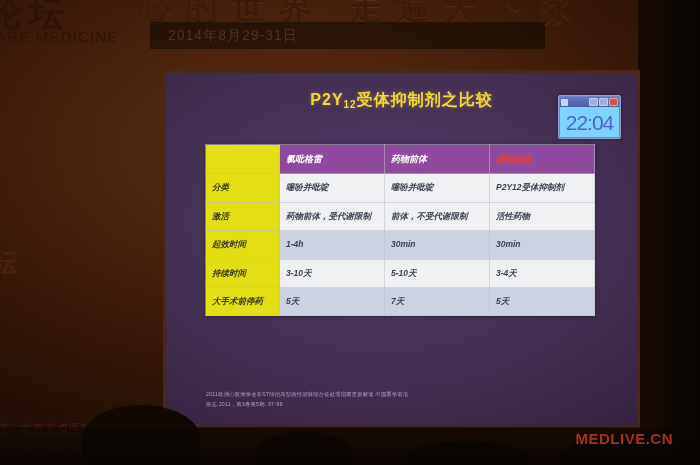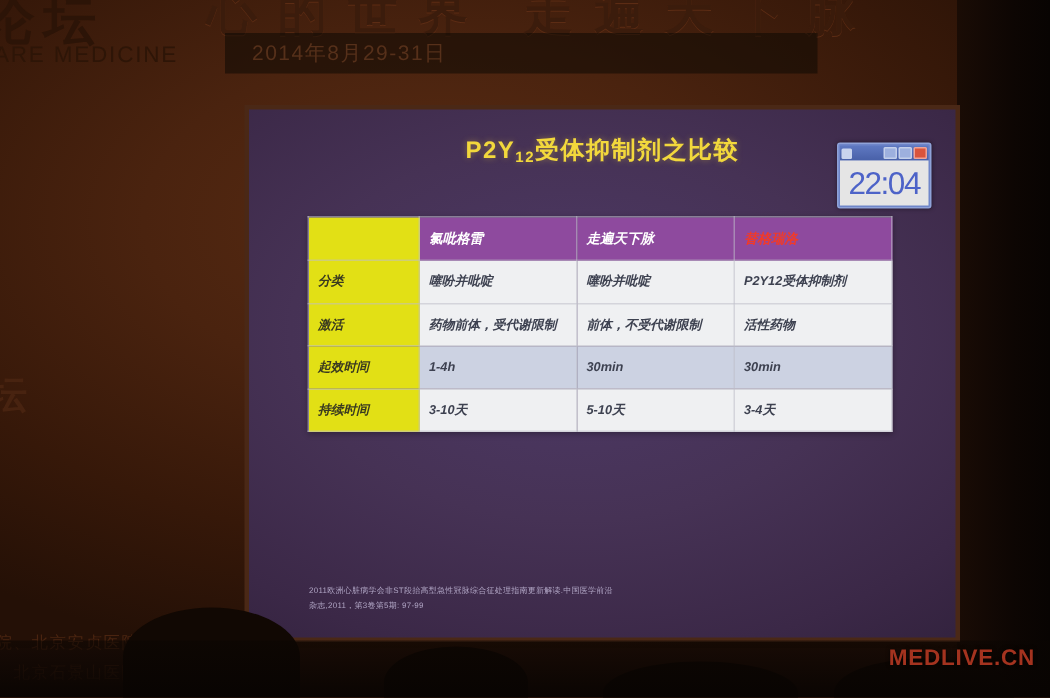--- a/index.html
+++ b/index.html
@@ -146,21 +146,21 @@
   .cbtn {
     width: 9px; height: 8px;
     background: #9db0de;
     border: 1px solid #c3cfea;
     border-radius: 1px;
     flex: none;
   }
   .cbtn.close { background: #d9543c; border-color: #efa396; }
   .clock-body {
     height: 30px;
-    background: #e5e5e5;
+    background: #7dd3fc;
     display: flex;
     align-items: center;
     justify-content: center;
   }
   .clock-time {
     font-family: "Liberation Sans", sans-serif;
     font-size: 21px;
     color: #4d63c8;
     letter-spacing: -1px;
     line-height: 1;
@@ -247,21 +247,21 @@
   .wall-logo-cn2 {
     position: absolute;
     left: -8px; top: 245px;
     font-size: 26px;
     font-weight: bold;
     color: #482310;
   }
 
   .watermark {
     position: absolute;
-    right: 10px; bottom: 18px;
+    right: 27px; bottom: 18px;
     font-size: 15px;
     font-weight: bold;
     letter-spacing: 0.5px;
     color: #a4331f;
     text-shadow: 0 0 3px rgba(0,0,0,0.7);
   }
 </style>
 </head>
 <body>
 
@@ -309,21 +309,21 @@
         <colgroup>
           <col class="col-label">
             <col class="col-drug">
             <col class="col-drug">
             <col class="col-drug">
         </colgroup>
         <thead>
           <tr>
             <th class="corner"></th>
             <th>氯吡格雷</th>
-            <th>走遍天下脉</th>
+            <th>药物前体</th>
             <th class="accent">替格瑞洛</th>
           </tr>
         </thead>
         <tbody>
           <tr class="odd">
             <td class="rowlabel">分类</td>
             <td class="cell">噻吩并吡啶</td>
             <td class="cell">噻吩并吡啶</td>
             <td class="cell">P2Y12受体抑制剂</td>
           </tr>
@@ -338,20 +338,26 @@
             <td class="cell">1-4h</td>
             <td class="cell">30min</td>
             <td class="cell t-red">30min</td>
           </tr>
           <tr class="odd">
             <td class="rowlabel">持续时间</td>
             <td class="cell">3-10天</td>
             <td class="cell">5-10天</td>
             <td class="cell">3-4天</td>
           </tr>
+          <tr class="even">
+            <td class="rowlabel">大手术前停药</td>
+            <td class="cell">5天</td>
+            <td class="cell">7天</td>
+            <td class="cell t-blue">5天</td>
+          </tr>
         </tbody>
       </table>
 
       <div class="footnote">
         <div>2011欧洲心脏病学会非ST段抬高型急性冠脉综合征处理指南更新解读.中国医学前沿</div>
         <div>杂志,2011，第3卷第5期: 97-99</div>
       </div>
 
     </div>
   </div>

